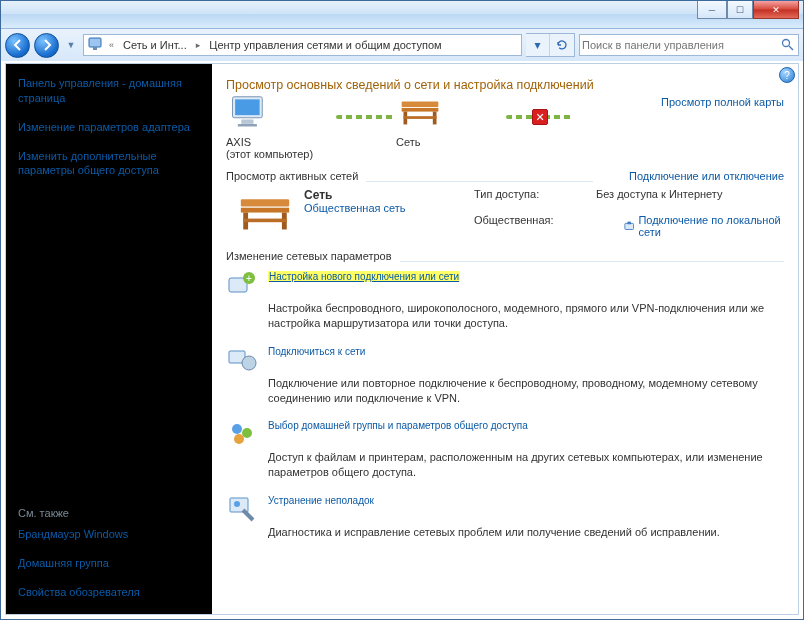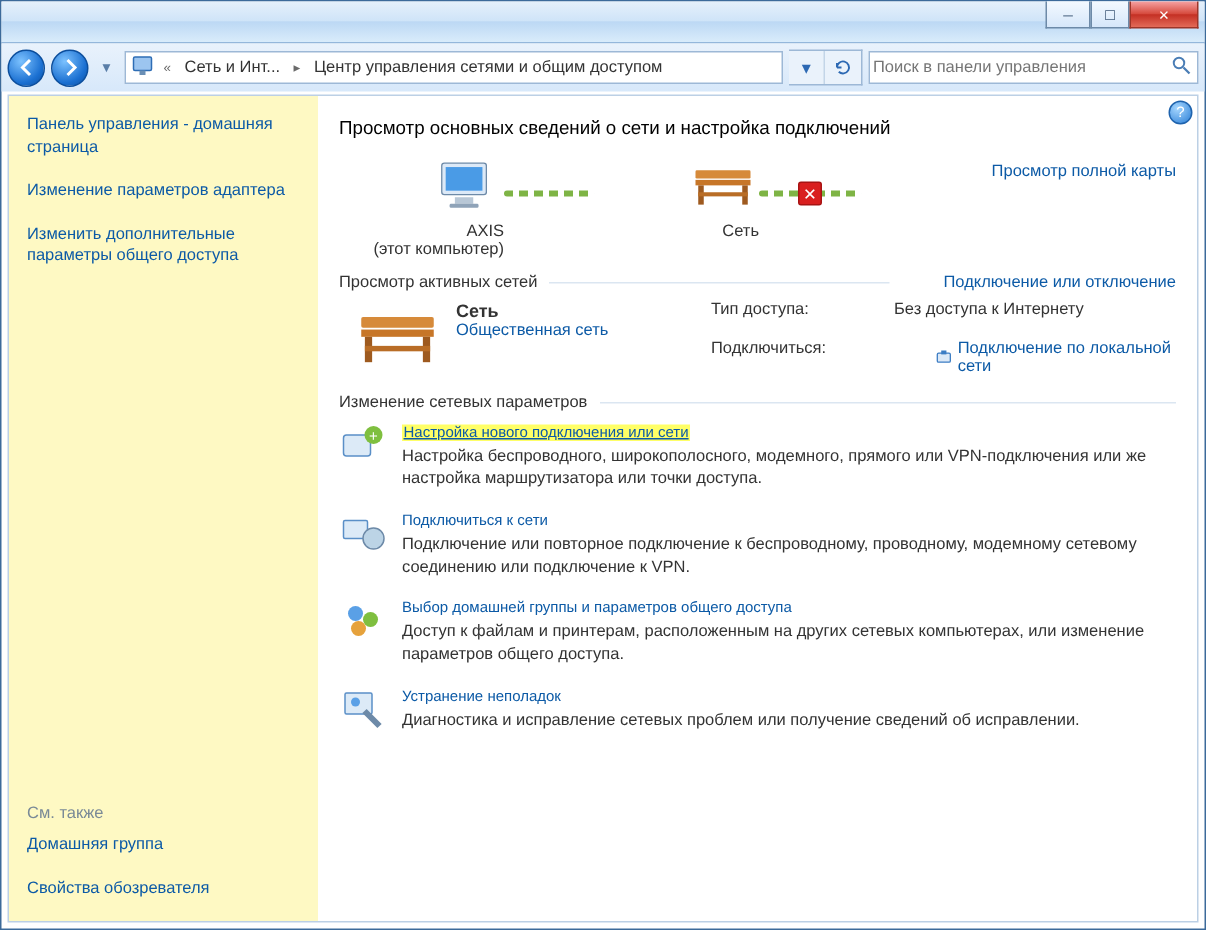--- a/index.html
+++ b/index.html
@@ -24,58 +24,58 @@
 .refreshbox{ width:24px; height:22px; border:1px solid #9db8d6; background:#eaf2fb; display:flex; align-items:center; justify-content:center; color:#2d69b3; font-size:12px; }
 .searchbox { width:220px; height:22px; border:1px solid #9db8d6; background:#fff; display:flex; align-items:center; }
 .searchbox input{ border:none; outline:none; flex:1; font-size:11px; color:#888; padding:0 2px; }
 .searchbox .sicon{ width:22px; text-align:center; color:#4a7db5; }
 
 
 .shell { position:absolute; top:62px; left:4px; right:4px; bottom:4px; background:#fff; border:1px solid #bcd0e5; display:flex; }
 .helpicon { position:absolute; right:8px; top:66px; width:16px; height:16px; border-radius:50%; background:radial-gradient(circle at 35% 30%,#a7d7ff,#2a7ed6); color:#fff; font-size:10px; display:flex; align-items:center; justify-content:center; border:1px solid #1f63ad; z-index:5; }
 
 
-.sidebar { width:206px; background:#fef9c3; padding:12px 10px 10px 12px; display:flex; flex-direction:column; }
+.sidebar { width:206px; background:#000000; padding:12px 10px 10px 12px; display:flex; flex-direction:column; }
 .sb-link{ color:#0c5aa6; font-size:11px; line-height:1.35; margin-bottom:14px; cursor:pointer; }
 .sb-link.home{ font-size:11px; color:#0c5aa6; }
 .sb-spacer{ flex:1; }
 .sb-footer-title{ color:#7a8a97; font-size:11px; margin-bottom:8px; }
 
 
 .main { flex:1; padding:14px 14px 10px 14px; overflow:auto; }
-.heading { color:#000000; font-size:12.5px; margin-bottom:12px; }
+.heading { color:#a16207; font-size:12.5px; }
 
 .maprow{ display:flex; align-items:center; position:relative; margin-bottom:4px; }
-.mapitem{ display:flex; flex-direction:column; align-items:flex-end; width:110px; }
+.mapitem{ display:flex; flex-direction:column; align-items:flex-start; width:110px; }
 .mapicon{ width:48px; height:40px; display:flex; align-items:center; justify-content:center; margin-bottom:4px; }
 .maplabel1{ font-size:11px; color:#333; }
 .maplabel2{ font-size:11px; color:#333; }
 .mapconn{ flex:0 0 60px; height:4px; background:repeating-linear-gradient(90deg,#7eb445 0 6px,transparent 6px 10px); border-radius:2px; align-self:center; margin-top:-18px; }
 .mapx{ position:relative; width:16px; height:16px; background:#d91f1f; border:1px solid #a81313; color:#fff; font-size:11px; display:flex; align-items:center; justify-content:center; margin:0 -4px; align-self:center; margin-top:-18px; border-radius:2px;}
 .rightlink{ position:absolute; right:0; top:4px; color:#0c5aa6; cursor:pointer; }
 
-.section-label{ font-size:11px; color:#333; margin:10px 0 6px 0; display:flex; align-items:center; gap:8px; }
+.section-label{ font-size:11px; color:#333; margin:10px 0 6px 0; display:flex; align-items:flex-end; gap:8px; }
 .section-label .rule{ flex:1; height:1px; background:#dbe6f1; }
 
 .activebox{ display:flex; margin-top:6px; }
 .activebox .bench{ width:78px; height:52px; display:flex; align-items:center; justify-content:center; }
 .activebox .netinfo{ flex:0 0 auto; padding-right:20px; }
 .activebox .netname{ font-size:12px; font-weight:bold; color:#333; }
 .activebox .netcat{ color:#0c5aa6; font-size:11px; cursor:pointer; }
 .detailgrid{ flex:1; display:grid; grid-template-columns:110px auto; column-gap:22px; row-gap:8px; font-size:11px;gap:12px; }
 .detailgrid .label{ color:#333; }
 .detailgrid .value{ color:#333; }
 .linkblue{ color:#0c5aa6; cursor:pointer; display:inline-flex; align-items:center; gap:4px;margin-left:28px; }
 
 .options { margin-top:8px; }
 .opt{ display:flex; margin-bottom:14px; }
 .opt .oicn{ width:32px; height:32px; flex:0 0 32px; display:flex; align-items:flex-start; justify-content:center; margin-right:10px; }
 .opt .ottl{ color:#0c5aa6; font-size:10px; cursor:pointer; }
 .opt .ottl.hl{ background:#ffff66; text-decoration:underline; padding:0 1px; }
-.opt .odesc{ color:#333; font-size:11px; line-height:1.35; margin-top:3px; max-width:500px; }
+.opt .odesc{ color:#333; font-size:11px; line-height:1.35; margin-top:19px; max-width:500px; }
 
 
 .monitor{ width:42px; }
 .bench{ width:44px; }
 .globe{ width:36px; }
 </style>
 </head>
 <body>
 
 <div class="window">
@@ -134,20 +134,21 @@
   <div class="helpicon">?</div>
 
   <div class="shell">
 
     <div class="sidebar">
       <div class="sb-link home">Панель управления - домашняя страница</div>
       <div class="sb-link">Изменение параметров адаптера</div>
       <div class="sb-link">Изменить дополнительные параметры общего доступа</div>
       <div class="sb-spacer"></div>
       <div class="sb-footer-title">См. также</div>
+      <div class="sb-link">Брандмауэр Windows</div>
       <div class="sb-link">Домашняя группа</div>
       <div class="sb-link" style="margin-bottom:4px;">Свойства обозревателя</div>
     </div>
 
     <div class="main">
       <div class="heading">Просмотр основных сведений о сети и настройка подключений</div>
 
       <div class="maprow">
         <div class="mapitem">
           <div class="mapicon">
@@ -197,21 +198,21 @@
             <rect x="6" y="22" width="36" height="3" fill="#b96d26"></rect>
           </svg>
         </div>
         <div class="netinfo" style="width:170px;">
           <div class="netname">Сеть</div>
           <div class="netcat">Общественная сеть</div>
         </div>
         <div class="detailgrid">
           <div class="label">Тип доступа:</div>
           <div class="value">Без доступа к Интернету</div>
-          <div class="label">Подключиться:</div>
+          <div class="label">Общественная:</div>
           <div class="value">
             <span class="linkblue">
               <svg width="12" height="12" viewBox="0 0 12 12">
                   <rect x="1" y="3" width="10" height="7" rx="1" fill="#dce9f7" stroke="#3c7dc4"></rect>
                   <rect x="4" y="1" width="4" height="3" fill="#3c7dc4"></rect>
                 </svg>
               <span>Подключение по локальной сети</span>
             </span>
           </div>
         </div>

